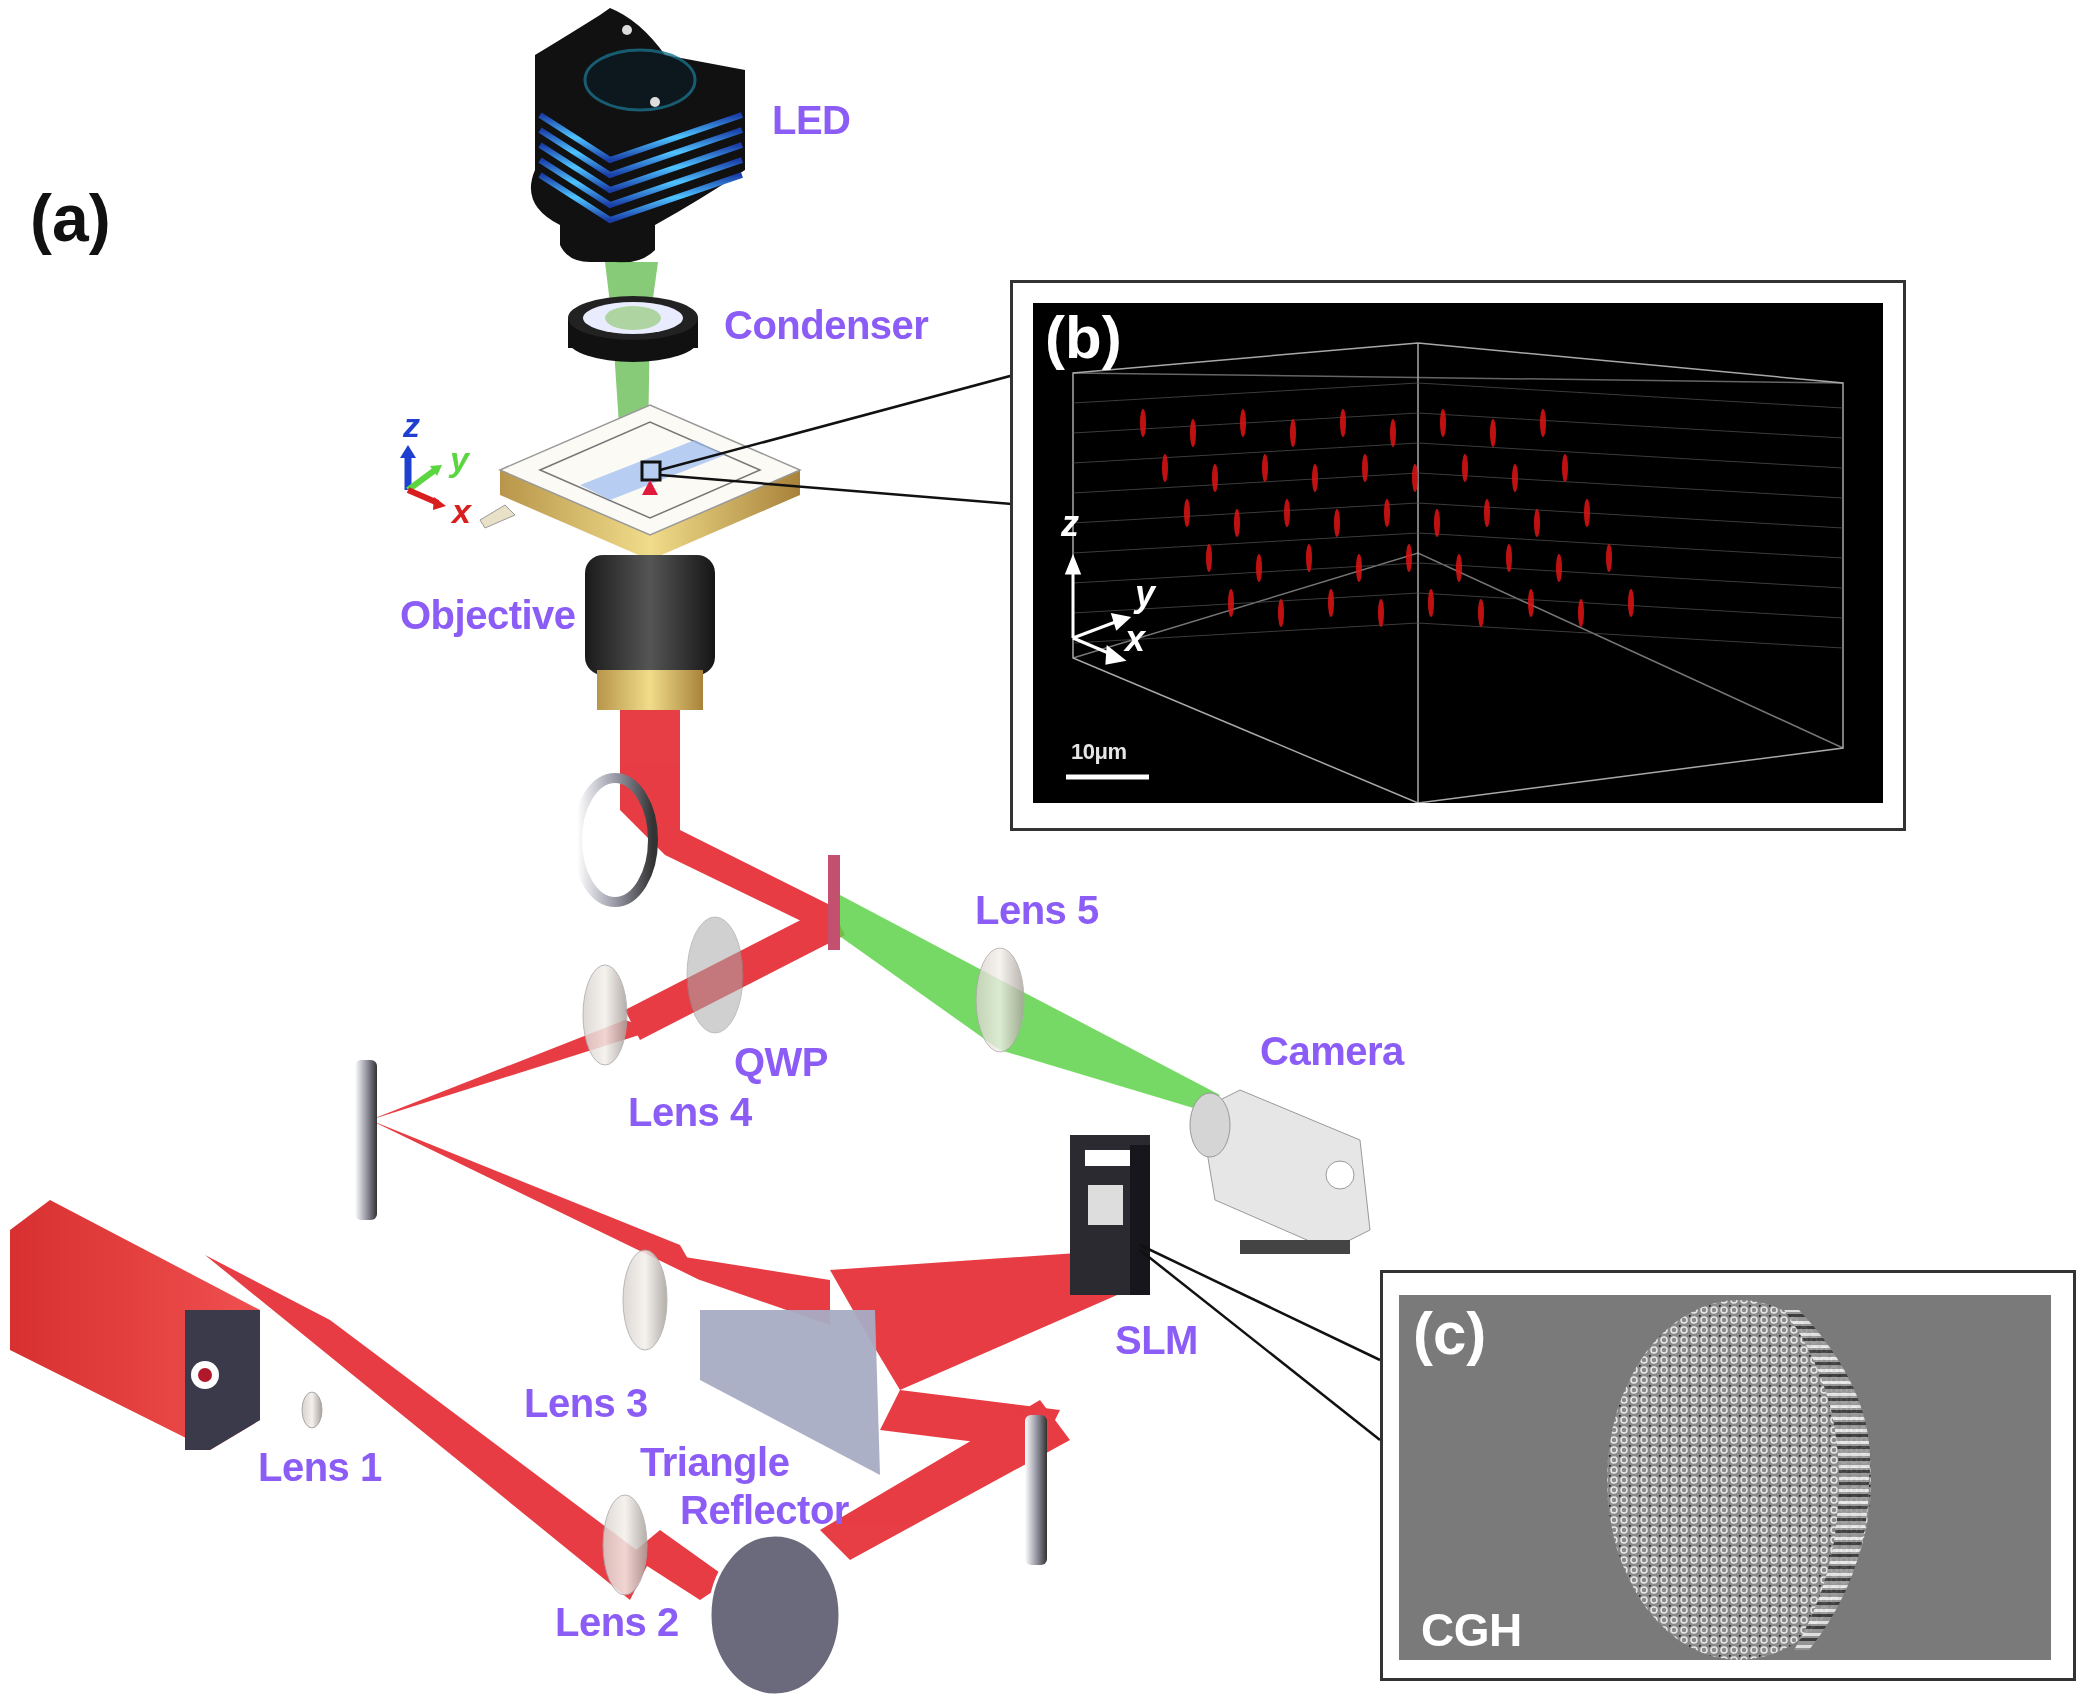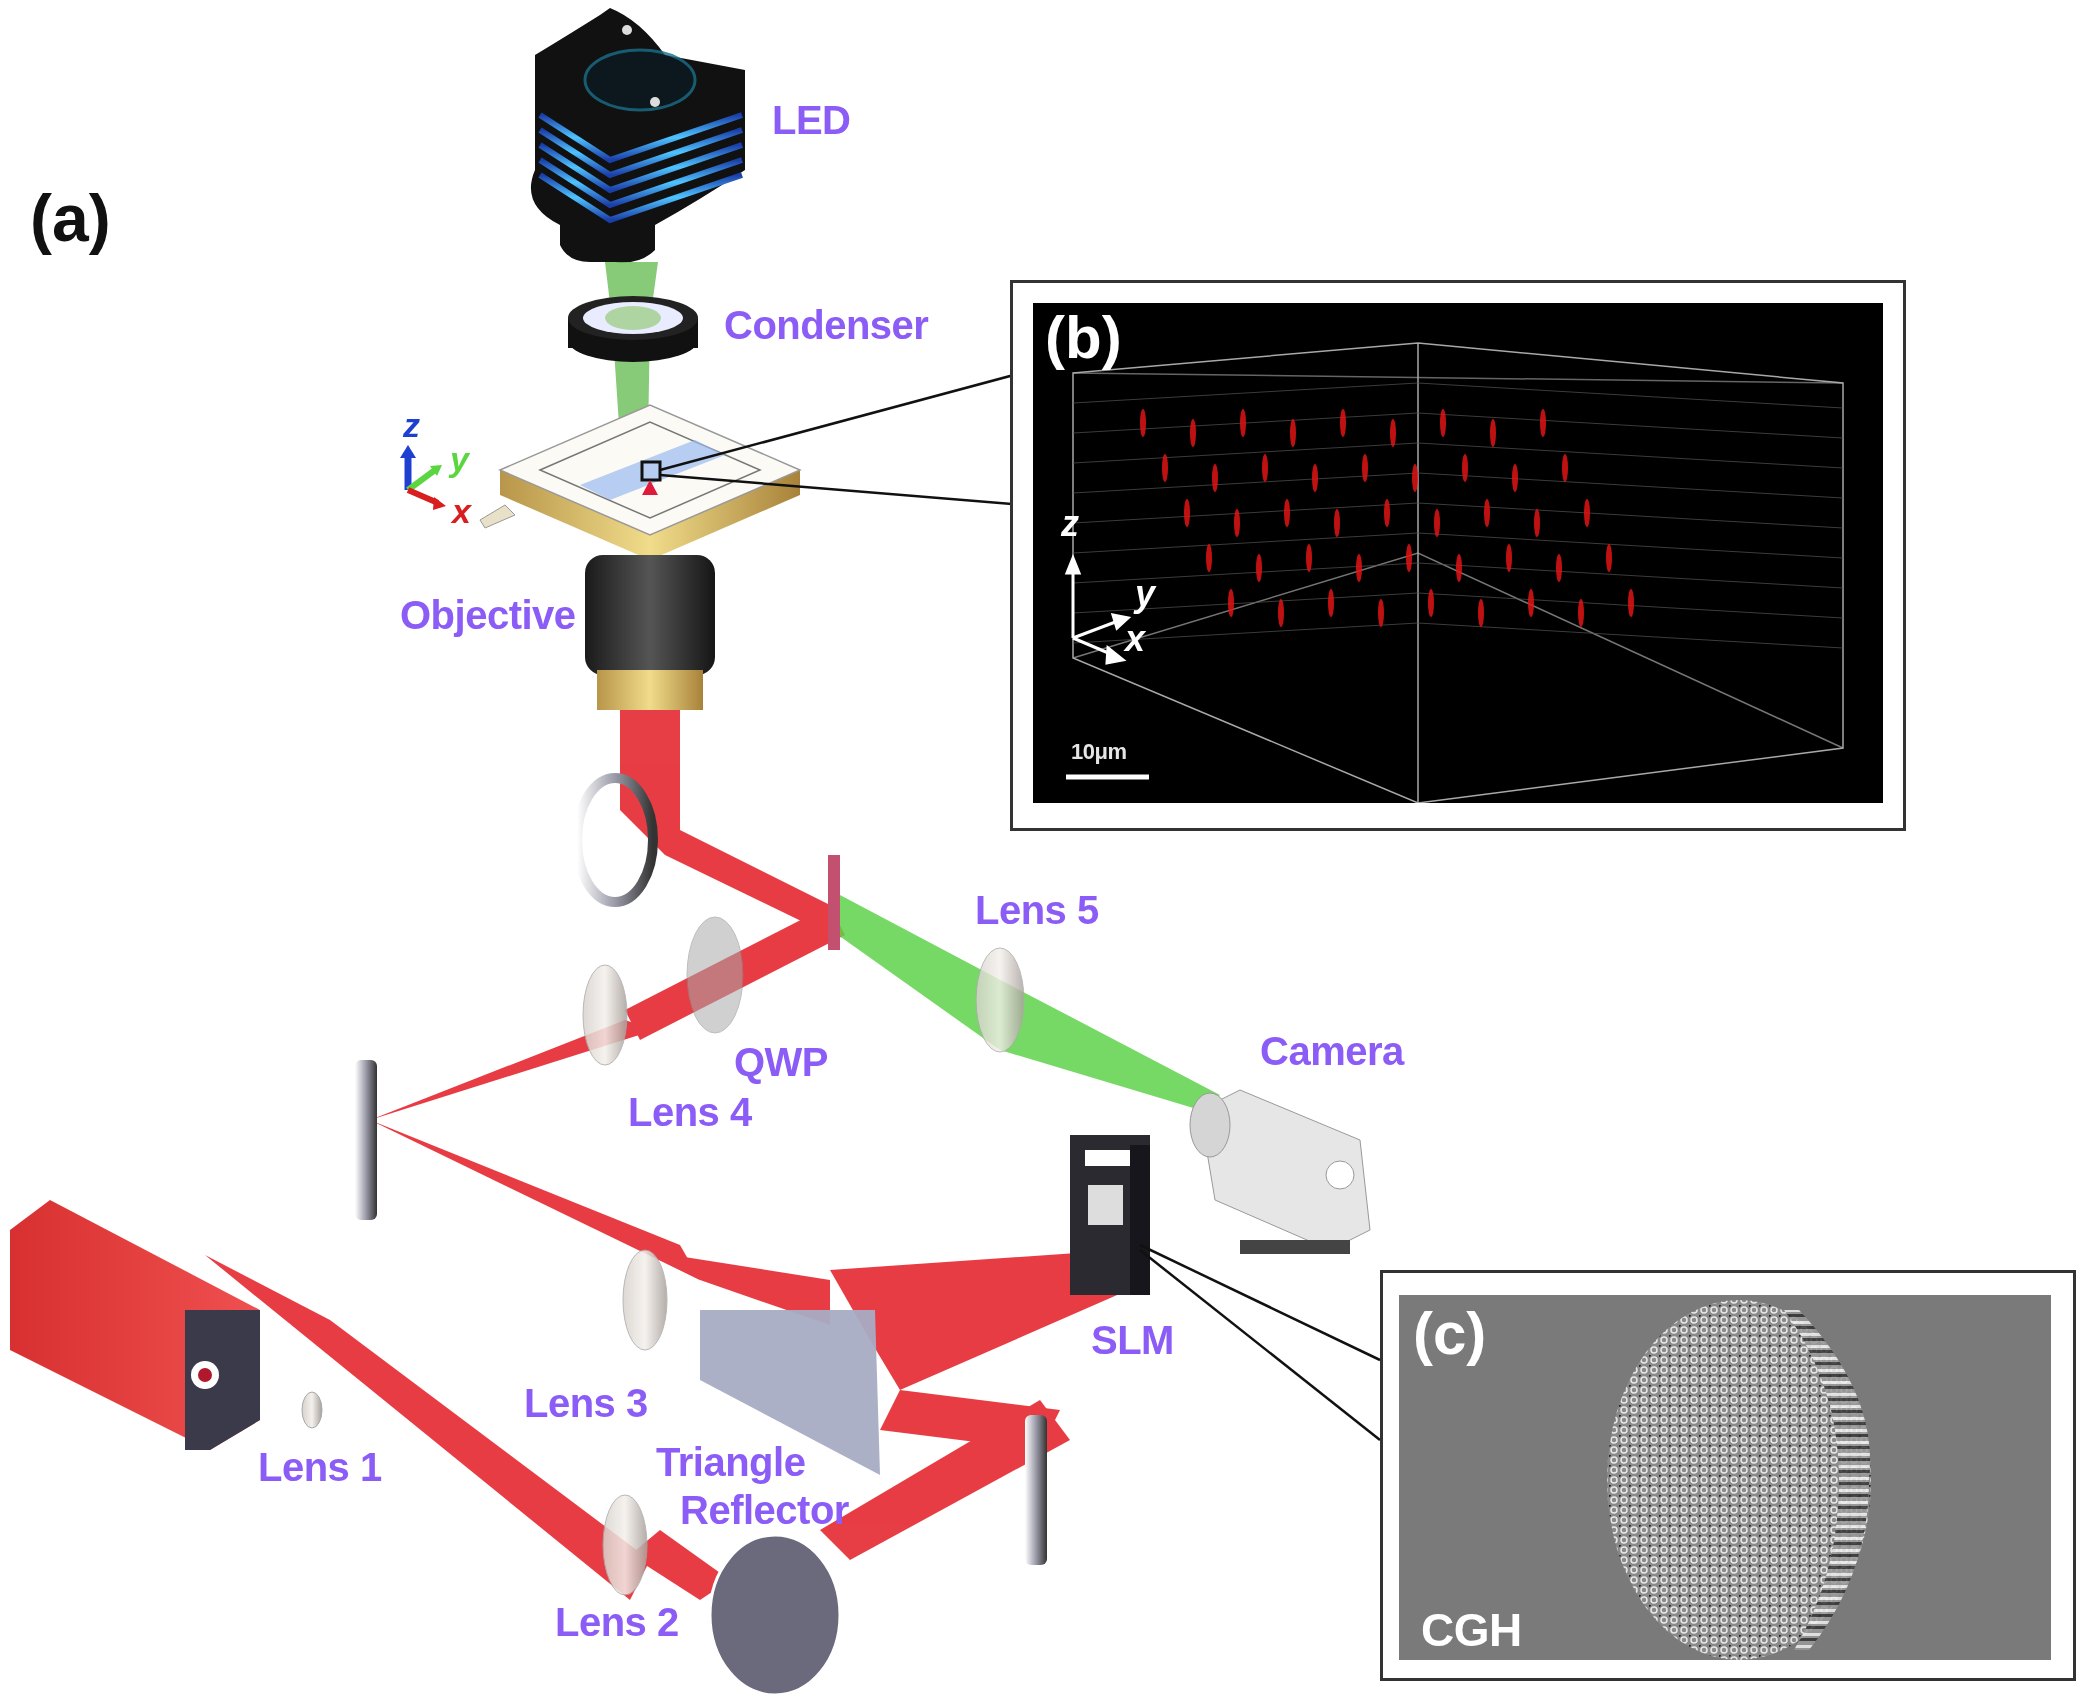--- a/index.html
+++ b/index.html
@@ -175,24 +175,24 @@
 
   <div class="panel-letter" style="left:30px;top:180px;color:#111;">(a)</div>
 
   <div class="lbl" style="left:772px;top:98px;">LED</div>
   <div class="lbl" style="left:724px;top:303px;">Condenser</div>
   <div class="lbl" style="left:400px;top:593px;">Objective</div>
   <div class="lbl" style="left:975px;top:888px;">Lens 5</div>
   <div class="lbl" style="left:734px;top:1040px;">QWP</div>
   <div class="lbl" style="left:593px;top:1090px;margin-left:35px;">Lens 4</div>
   <div class="lbl" style="left:1260px;top:1013px;margin-top:16px;">Camera</div>
-  <div class="lbl" style="left:1091px;top:1318px;">SLM</div>
+  <div class="lbl" style="left:1115px;top:1318px;">SLM</div>
   <div class="lbl" style="left:524px;top:1357px;margin-top:24px;">Lens 3</div>
   <div class="lbl" style="left:258px;top:1445px;">Lens 1</div>
-  <div class="lbl" style="left:640px;top:1440px;margin-left:16px;">Triangle</div>
+  <div class="lbl" style="left:640px;top:1440px;">Triangle</div>
   <div class="lbl" style="left:680px;top:1488px;">Reflector</div>
   <div class="lbl" style="left:555px;top:1600px;">Lens 2</div>
 
   <div class="inset-frame" style="left:1010px;top:280px;width:890px;height:545px;">
     <div class="inset-inner" style="left:20px;top:20px;width:850px;height:500px;background:#000;">
       <svg width="850" height="500" style="position:absolute;left:0;top:0">
         <g stroke="#bbb" stroke-width="1.5" fill="none" opacity="0.9">
           <path d="M40 70 L385 40 L810 80 L810 445 L385 500 L40 355 Z"></path>
           <line x1="385" y1="40" x2="385" y2="500"></line>
           <line x1="40" y1="70" x2="810" y2="80" opacity="0.6"></line>

